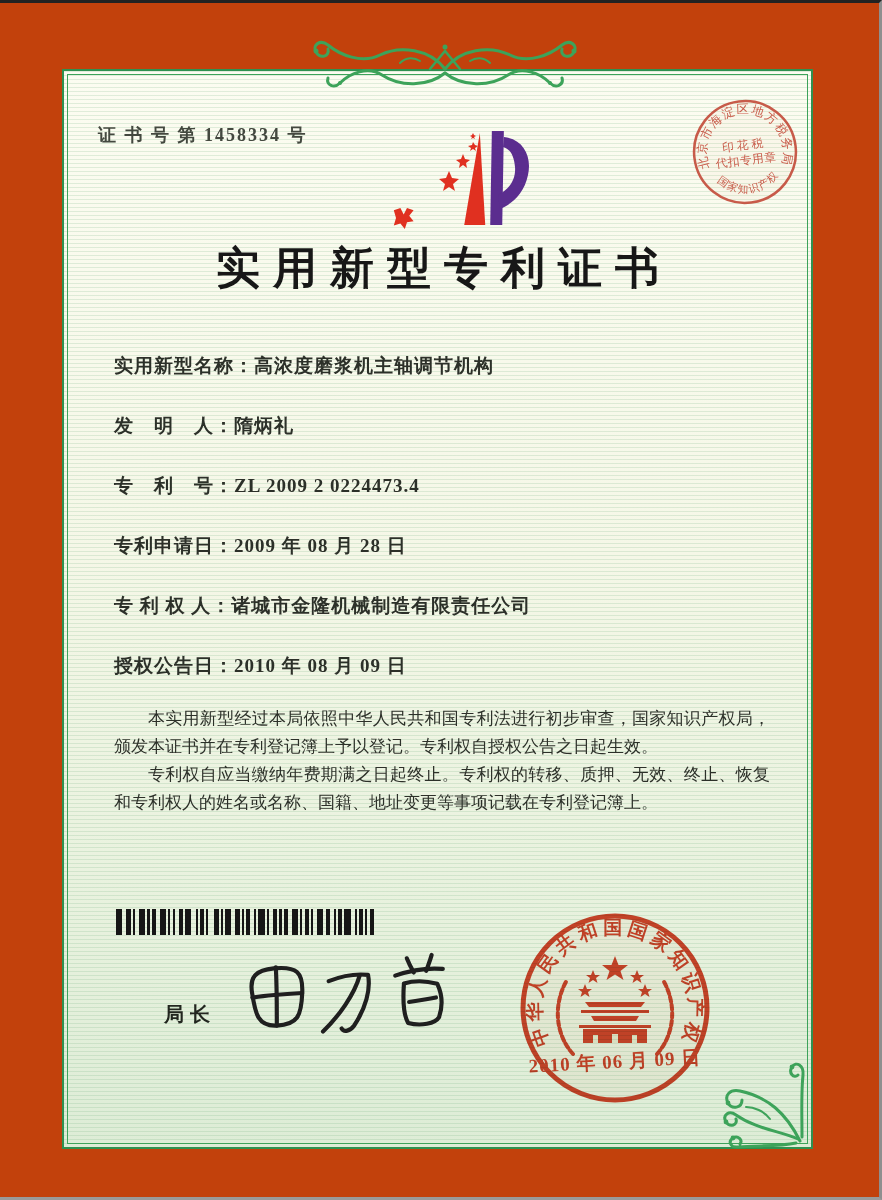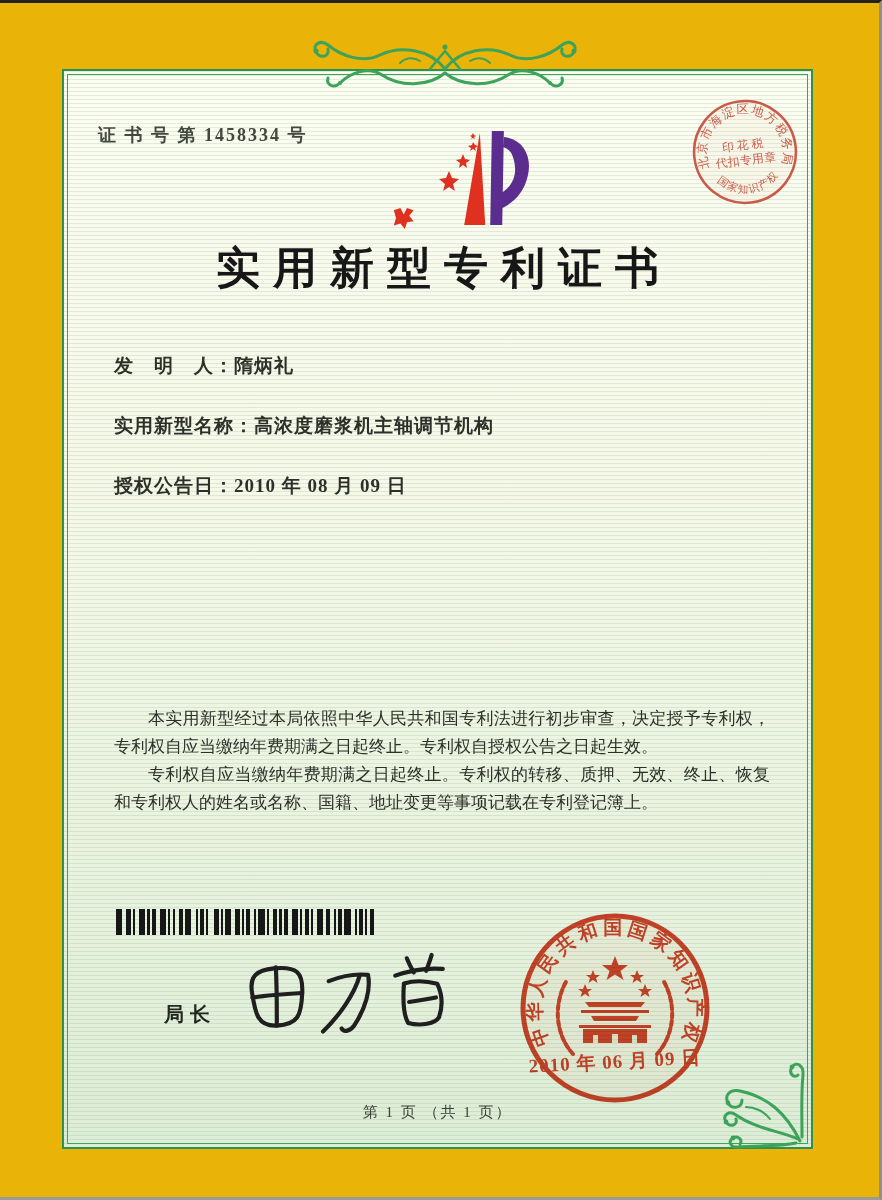--- a/index.html
+++ b/index.html
@@ -1,18 +1,18 @@
 <!DOCTYPE html>
 <html><head>
 <meta charset="utf-8">
 <style>
   html,body{margin:0;padding:0;background:#e8e8e8;}
   .page{
     position:relative;width:882px;height:1200px;margin:0 auto;
-    background:#eab308;overflow:hidden;
+    background:#c2410c;overflow:hidden;
     border-top:3px solid #222;border-right:3px solid #8f8f8f;border-bottom:3px solid #9a9a9a;
     box-sizing:border-box;
     font-family:"Liberation Serif","DejaVu Serif",serif;
     color:#2f332c;
   }
   .frame{
     position:absolute;left:62px;top:66px;width:751px;height:1080px;
     border:2px solid #2f9150;box-sizing:border-box;
     background:
       repeating-linear-gradient(180deg, rgba(110,175,125,0.20) 0 1px, rgba(255,255,255,0) 1px 4px),
@@ -76,27 +76,30 @@
       <text class="stamp-center1" x="55" y="52" text-anchor="middle" fill="#c0402e">印花税</text>
       <text class="stamp-center2" x="55" y="67" text-anchor="middle" fill="#c0402e">代扣专用章</text>
       <text class="stamp-arc-bottom" fill="#c0402e">
         <textPath href="#taxArcBottom" startOffset="1">国家知识产权局</textPath>
       </text>
     </svg>
 
     <div class="abs title">实用新型专利证书</div>
 
     <div class="abs fields">
+      <div class="field">实用新型名称：高浓度磨浆机主轴调节机构</div>
       <div class="field">发　明　人：隋炳礼</div>
-      <div class="field">实用新型名称：高浓度磨浆机主轴调节机构</div>
+      <div class="field">专　利　号：ZL 2009 2 0224473.4</div>
+      <div class="field">专利申请日：2009 年 08 月 28 日</div>
+      <div class="field">专 利 权 人：诸城市金隆机械制造有限责任公司</div>
       <div class="field">授权公告日：2010 年 08 月 09 日</div>
     </div>
 
     <div class="abs paras">
-      <p>本实用新型经过本局依照中华人民共和国专利法进行初步审查，决定授予专利权，专利权自应当缴纳年费期满之日起终止。专利权自授权公告之日起生效。</p>
+      <p>本实用新型经过本局依照中华人民共和国专利法进行初步审查，国家知识产权局，颁发本证书并在专利登记簿上予以登记。专利权自授权公告之日起生效。</p>
       <p>专利权自应当缴纳年费期满之日起终止。专利权的转移、质押、无效、终止、恢复和专利权人的姓名或名称、国籍、地址变更等事项记载在专利登记簿上。</p>
     </div>
 
     <div class="abs barcode" id="barcode">
         <div class="bar" style="width: 6.3px; margin-right: 4.2px;"></div>
         <div class="bar" style="width: 4.2px; margin-right: 2.1px;"></div>
         <div class="bar" style="width: 2.1px; margin-right: 4.2px;"></div>
         <div class="bar" style="width: 6.3px; margin-right: 2.1px;"></div>
         <div class="bar" style="width: 2.1px; margin-right: 2.1px;"></div>
         <div class="bar" style="width: 4.2px; margin-right: 4.2px;"></div>
@@ -173,21 +176,20 @@
         <rect x="97" y="126" width="6" height="9" fill="#f5ede0"></rect>
         <rect x="117" y="127" width="5" height="8" fill="#f5ede0"></rect>
       </g>
       <g fill="none" stroke="#d5361b" stroke-width="4" stroke-linecap="round">
         <path d="M58,146 C40,126 38,96 52,72" stroke-dasharray="5 3"></path>
         <path d="M142,146 C160,126 162,96 148,72" stroke-dasharray="5 3"></path>
       </g>
       <text class="seal-date" x="100" y="160" text-anchor="middle" fill="#d5361b" transform="rotate(-3 100 155)">2010 年 06 月 09 日</text>
     </svg>
 
-    <div class="abs footer">第 1 页 （共 1 页）</div>
 
     <svg class="abs" style="left:618px;top:978px;" width="128" height="102" viewBox="0 0 128 102">
       <g fill="none" stroke="#3da35a" stroke-width="3" stroke-linecap="round">
         <path d="M118,92 C104,64 86,48 58,42 C48,40 42,46 46,54 C50,61 60,59 60,51"></path>
         <path d="M116,90 C98,82 74,80 54,66 C47,61 40,66 44,73 C48,79 56,76 54,70"></path>
         <path d="M120,88 C120,66 119,46 121,26 C122,16 114,12 110,18 C106,24 112,30 116,26"></path>
         <path d="M114,94 C96,98 74,96 56,98 C48,99 46,92 51,89 C56,86 61,91 58,95"></path>
         <path d="M88,70 C82,62 72,58 64,58" stroke-width="2"></path>
       </g>
       <g fill="#3da35a">

